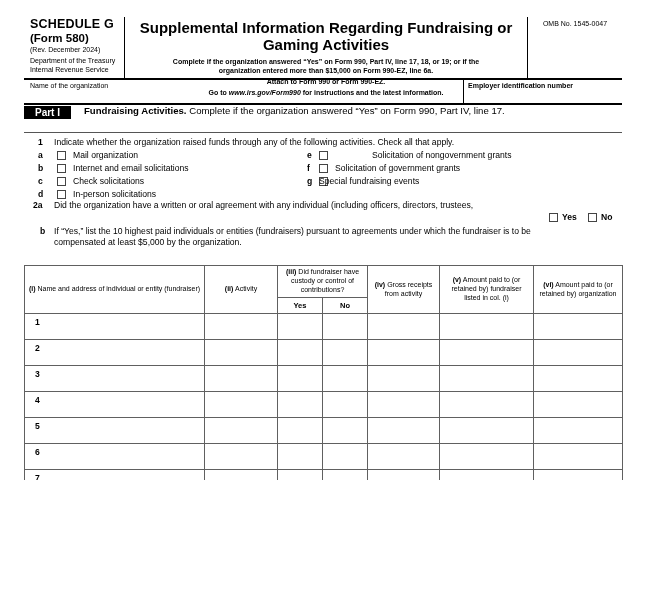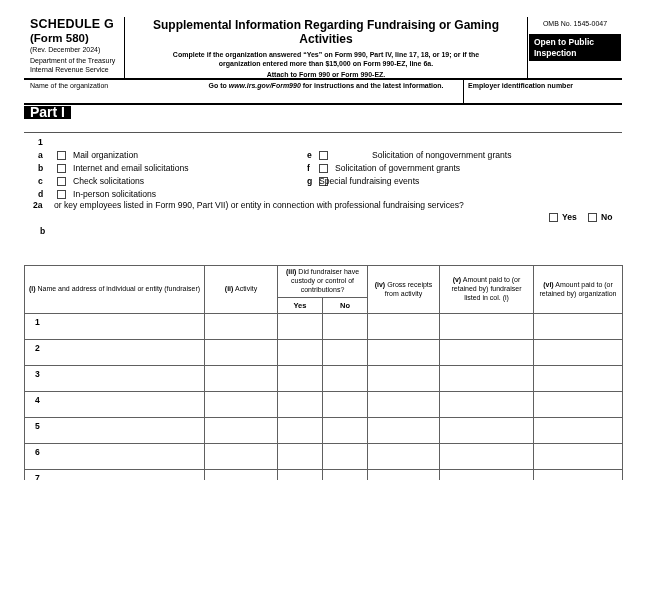--- a/index.html
+++ b/index.html
@@ -13,40 +13,40 @@
   .abs { position:absolute; }
 
   
   .sched-title { font-size:12.5px; font-weight:bold; letter-spacing:.2px; }
   .form-no { font-size:11.5px; font-weight:bold; margin-top:1px; }
   .rev { font-size:7px; margin-top:2px; }
   .dept { font-size:7px; margin-top:3px; line-height:1.3; }
 
   
   .hdr-center { text-align:center; }
-  .main-title { font-size:12px; font-weight:bold; line-height:1.15; }
+  .main-title { font-size:15px; font-weight:bold; line-height:1.15; }
   .inst { font-size:7px; font-weight:bold; line-height:1.3; }
   .inst.mt { margin-top:3px; }
   .it { font-style:italic; }
 
   
   .omb { font-size:7px; text-align:center; }
   .blackbox {
     background:#000; color:#fff; font-weight:bold; font-size:8.5px;
     line-height:1.25; padding:3px 5px; margin-top:7px;
   }
 
   .vline { width:1px; background:#000; }
   .hline { background:#000; }
 
   .small-label { font-size:7px; }
   .small-label.b { font-weight:bold; }
 
   .part-box {
-    background:#000; color:#fff; font-weight:bold; font-size:14px;
+    background:#000; color:#fff; font-weight:bold; font-size:10px;
     width:47px; height:13px; text-align:center; line-height:13px;
   }
   .part-head { font-size:9.6px; line-height:1.35; }
   .part-head .b { font-weight:bold; }
 
   .body-txt { font-size:8.6px; line-height:1.3; }
   .num-b { font-size:8.6px; font-weight:bold; }
 
   .cb {
     display:inline-block; width:9px; height:9px;
@@ -101,42 +101,40 @@
       <div>organization entered more than $15,000 on Form 990-EZ, line 6a.</div>
     </div>
     <div class="inst" style="margin-top:2px;">Attach to Form 990 or Form 990-EZ.</div>
     <div class="inst" style="margin-top:2px;"><span>Go to </span><span class="it">www.irs.gov/Form990</span><span> for instructions and the latest information.</span></div>
   </div>
 
   <div class="abs vline" style="left:527px; top:17px; height:61px;"></div>
 
   <div class="abs" style="left:529px; top:20px; width:92px;">
     <div class="omb">OMB No. 1545-0047</div>
-    <div class="blackbox">
-      <div>Open to Public</div>
-      <div>Inspection</div>
-    </div>
   </div>
 
   <div class="abs hline" style="left:24px; top:78px; width:598px; height:2px;"></div>
 
   <div class="abs small-label" style="left:30px; top:82px;">Name of the organization</div>
   <div class="abs" style="left:30px; top:91px; width:425px; height:11px;"></div>
   <div class="abs vline" style="left:463px; top:80px; height:23px;"></div>
   <div class="abs small-label b" style="left:468px; top:82px;">Employer identification number</div>
   <div class="abs" style="left:468px; top:91px; width:150px; height:11px;"></div>
 
   <div class="abs hline" style="left:24px; top:103px; width:598px; height:2px;"></div>
 
   <div class="abs part-box" style="left:24px; top:106px;">Part I</div>
   <div class="abs part-head" style="left:84px; top:105px; width:535px;">
+    <div><span class="b">Fundraising Activities.</span><span> Complete if the organization answered “Yes” on Form 990, Part IV, line 17.</span></div>
   </div>
   <div class="abs" style="left:24px; top:132px; width:598px; height:1px; background:#555;"></div>
 
   <div class="abs num-b" style="left:38px; top:137px;">1</div>
+  <div class="abs body-txt" style="left:54px; top:137px; width:560px;">Indicate whether the organization raised funds through any of the following activities. Check all that apply.</div>
 
   <div class="ckrow" style="left:38px; top:150px; width:260px;">
     <span class="letter">a</span>
     <span class="cb" style="left:19px;"></span>
     <span class="lab" style="left:35px;">Mail organization</span>
   </div>
   <div class="ckrow" style="left:38px; top:163px; width:260px;">
     <span class="letter">b</span>
     <span class="cb" style="left:19px;"></span>
     <span class="lab" style="left:35px;">Internet and email solicitations</span>
@@ -163,29 +161,31 @@
     <span class="lab" style="left:28px;">Solicitation of government grants</span>
   </div>
   <div class="ckrow" style="left:307px; top:176px; width:280px;">
     <span class="letter">g</span>
     <span class="cb" style="left:12px;"></span>
     <span class="lab" style="left:12px;">Special fundraising events</span>
   </div>
 
   <div class="abs num-b" style="left:33px; top:200px;">2a</div>
   <div class="abs body-txt" style="left:54px; top:200px; width:500px;">
-    <div>or key employees listed in Form 990, Part VII) or entity in connection with professional fundraising services?</div>
+    <div>Did the organization have a written or oral agreement with any individual (including officers, directors, trustees,</div>
   </div>
   <span class="abs cb" style="left:549px; top:213px;"></span>
   <span class="abs yn-label" style="left:562px; top:212px;">Yes</span>
   <span class="abs cb" style="left:588px; top:213px;"></span>
   <span class="abs yn-label" style="left:601px; top:212px;">No</span>
 
   <div class="abs num-b" style="left:40px; top:226px;">b</div>
   <div class="abs body-txt" style="left:54px; top:226px; width:568px;">
+    <div>If “Yes,” list the 10 highest paid individuals or entities (fundraisers) pursuant to agreements under which the fundraiser is to be</div>
+    <div>compensated at least $5,000 by the organization.</div>
   </div>
 
   <table class="fund-table">
     <colgroup>
       <col style="width:180px;">
         <col style="width:73px;">
         <col style="width:45px;">
         <col style="width:45px;">
       <col style="width:72px;">
         <col style="width:94px;">

